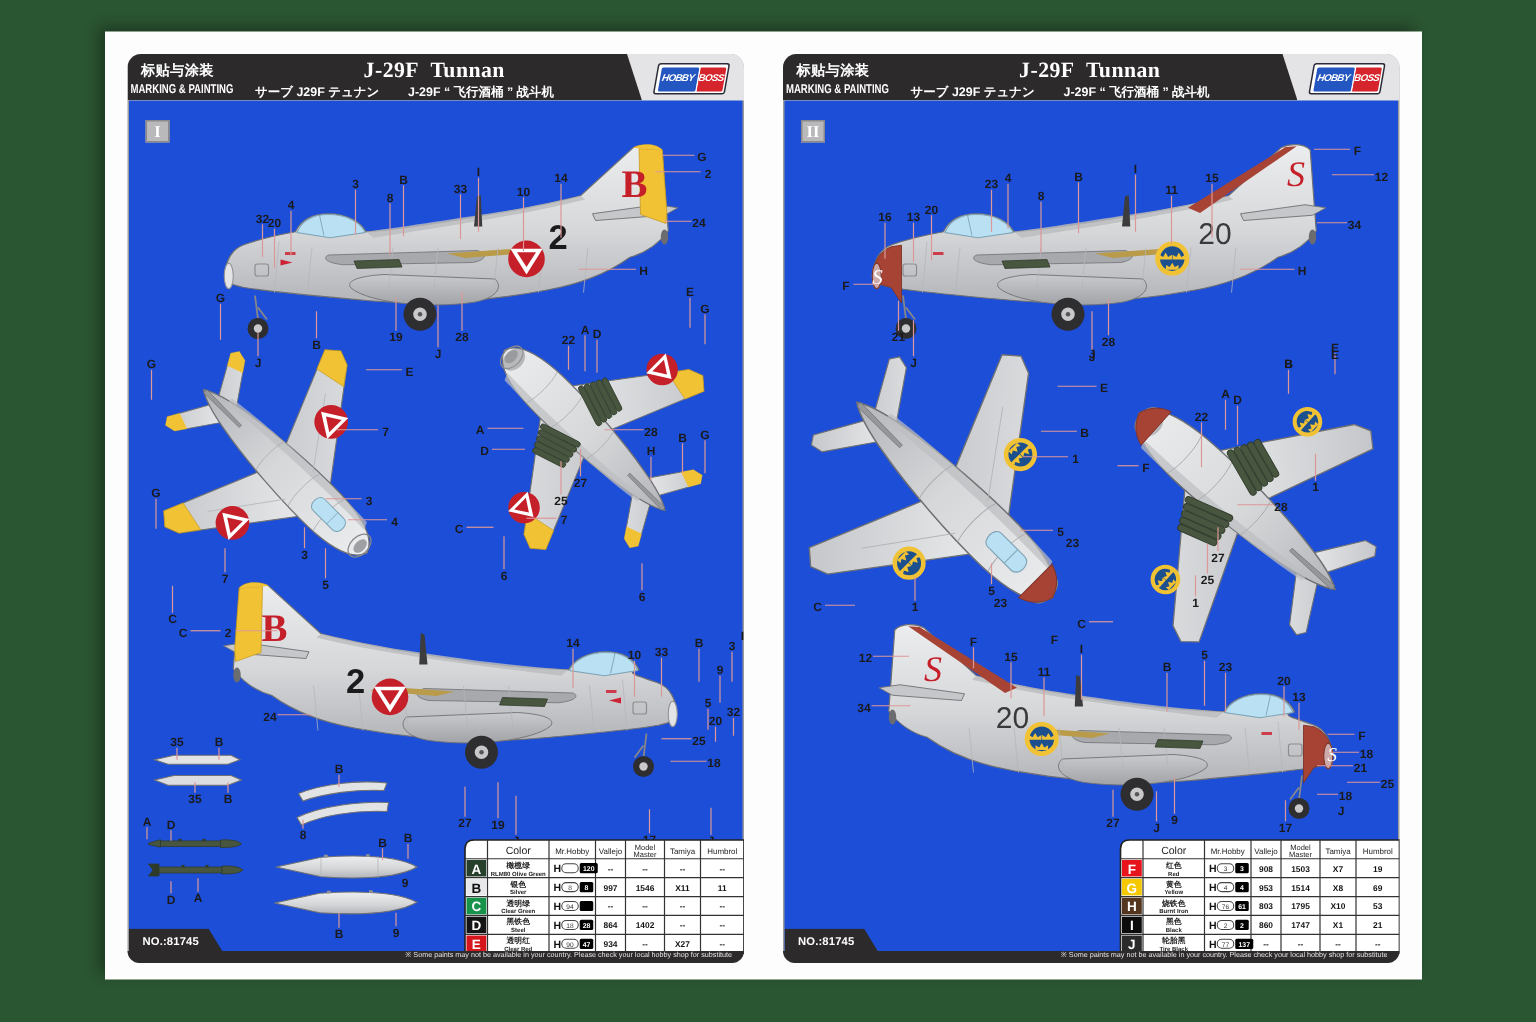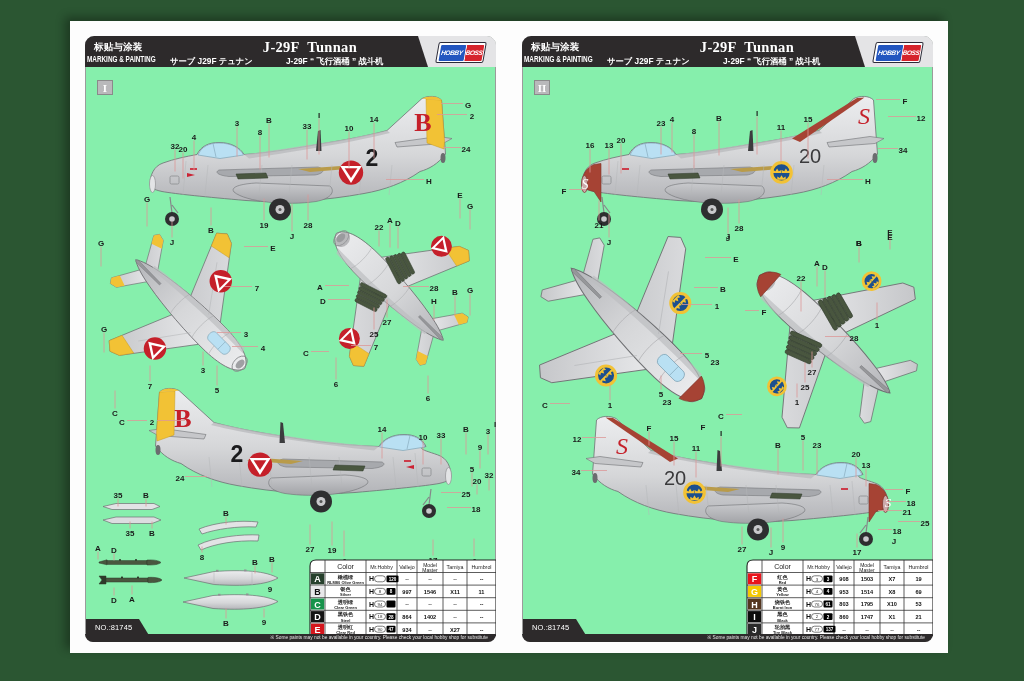--- a/index.html
+++ b/index.html
@@ -1,30 +1,30 @@
 <!DOCTYPE html>
 <html><head><meta charset="utf-8"><style>
 *{margin:0;padding:0;box-sizing:border-box}
 html,body{width:1024px;height:681px;background:#2b5632;font-family:"Liberation Sans",sans-serif;position:relative;overflow:hidden}
 .sheet{position:absolute;left:70px;top:21px;width:878px;height:632px;background:#fdfdfd;box-shadow:-5px -4px 9px rgba(0,0,0,.33)}
-.card{position:absolute;top:15px;width:411px;height:606px;background:#86efac;border:1px solid #9b9b9b;border-radius:9px}
+.card{position:absolute;top:15px;width:411px;height:606px;background:#1d4ed8;border:1px solid #9b9b9b;border-radius:9px}
 #c1{left:15px} #c2{left:452px}
 .hdr{position:absolute;left:-1px;top:-1px;width:411px;height:31px;background:#e4e4e6;border-radius:9px 9px 0 0}
 .bar{position:absolute;left:-1px;top:-1px;width:343px;height:31px;background:#2d2a2b;border-radius:9px 0 0 0;clip-path:polygon(0 0,333px 0,343px 31px,0 31px);color:#fff}
 .cn1{position:absolute;left:9px;top:4.5px;font-size:9.5px;font-weight:bold;letter-spacing:0.2px}
 .en1{position:absolute;left:2px;top:18px;font-size:8.5px;font-weight:bold;transform:scaleX(.75);transform-origin:0 0;white-space:nowrap}
-.ttl{position:absolute;left:107px;top:2.5px;width:165px;text-align:right;font-family:"Liberation Serif",serif;font-size:14.5px;font-weight:bold;letter-spacing:.3px}
+.ttl{position:absolute;left:122px;top:2.5px;width:165px;text-align:center;font-family:"Liberation Serif",serif;font-size:14.5px;font-weight:bold;letter-spacing:.3px}
 .sub{position:absolute;left:0;top:19.5px;width:343px;font-size:8.3px;font-weight:bold;white-space:nowrap}
-.s1{position:absolute;left:85px} .s2{position:absolute;left:201px}
+.s1{position:absolute;left:85px} .s2{position:absolute;left:187px}
 .logo{position:absolute;left:351px;top:4.5px;width:48px;height:21px;background:#fff;border:1px solid #2b2b38;border-radius:2px;transform:skewX(-10deg);display:flex;padding:1.5px;box-shadow:0 0 0 1px #fff inset}
 .lb,.lr{color:#fff;font-size:6.5px;font-weight:bold;font-style:italic;display:flex;align-items:center;justify-content:center;letter-spacing:-.4px;overflow:hidden}
 .lb{background:#2356c0;border-radius:1px;width:25px} .lr{background:#d6242c;border-radius:1px;width:18px;border-left:0.5px solid #fff}
 .mark{position:absolute;left:11px;top:43px;width:16px;height:15px;background:#b9b9bb;border:1px solid #8a8a8a;color:#fff;font-family:"Liberation Serif",serif;font-weight:bold;font-size:11px;text-align:center;line-height:14px}
 
-.banner{position:absolute;left:0;top:582px;width:64px;height:18px;background:#2d2a2b;clip-path:polygon(0 0,53px 0,64px 18px,0 18px);color:#fff;font-size:7.5px;font-weight:normal;line-height:18.5px;padding-left:9px;letter-spacing:.1px}
+.banner{position:absolute;left:0;top:582px;width:64px;height:18px;background:#2d2a2b;clip-path:polygon(0 0,53px 0,64px 18px,0 18px);color:#fff;font-size:7.5px;font-weight:bold;line-height:18.5px;padding-left:9px;letter-spacing:.1px}
 .foot{position:absolute;left:-1px;bottom:-1px;width:411px;height:8px;background:#2d2a2b;border-radius:0 0 9px 9px;color:#e5e5e5;font-size:4.8px;line-height:8px;text-align:right;padding-right:8px;white-space:nowrap}
 </style></head>
 <body>
 <div class="sheet">
 
 <div class="card" id="c1">
   <div class="hdr"></div>
   <div class="logo">
         <span class="lb">HOBBY</span>
         <span class="lr">BOSS</span>

